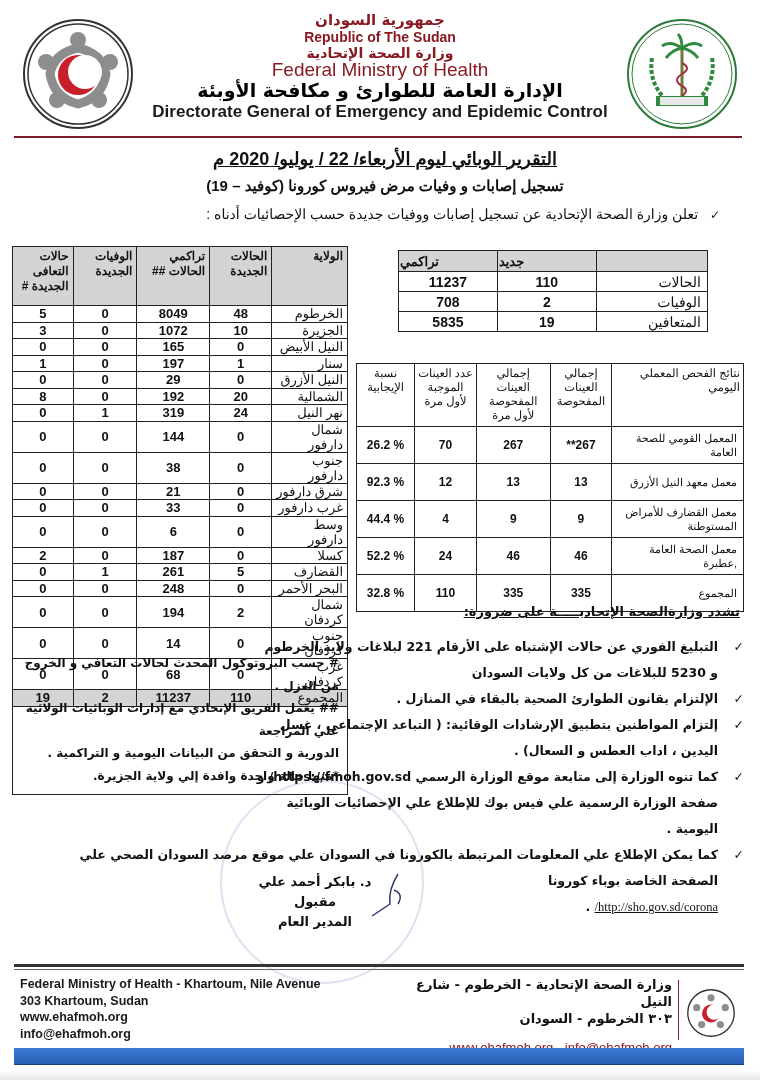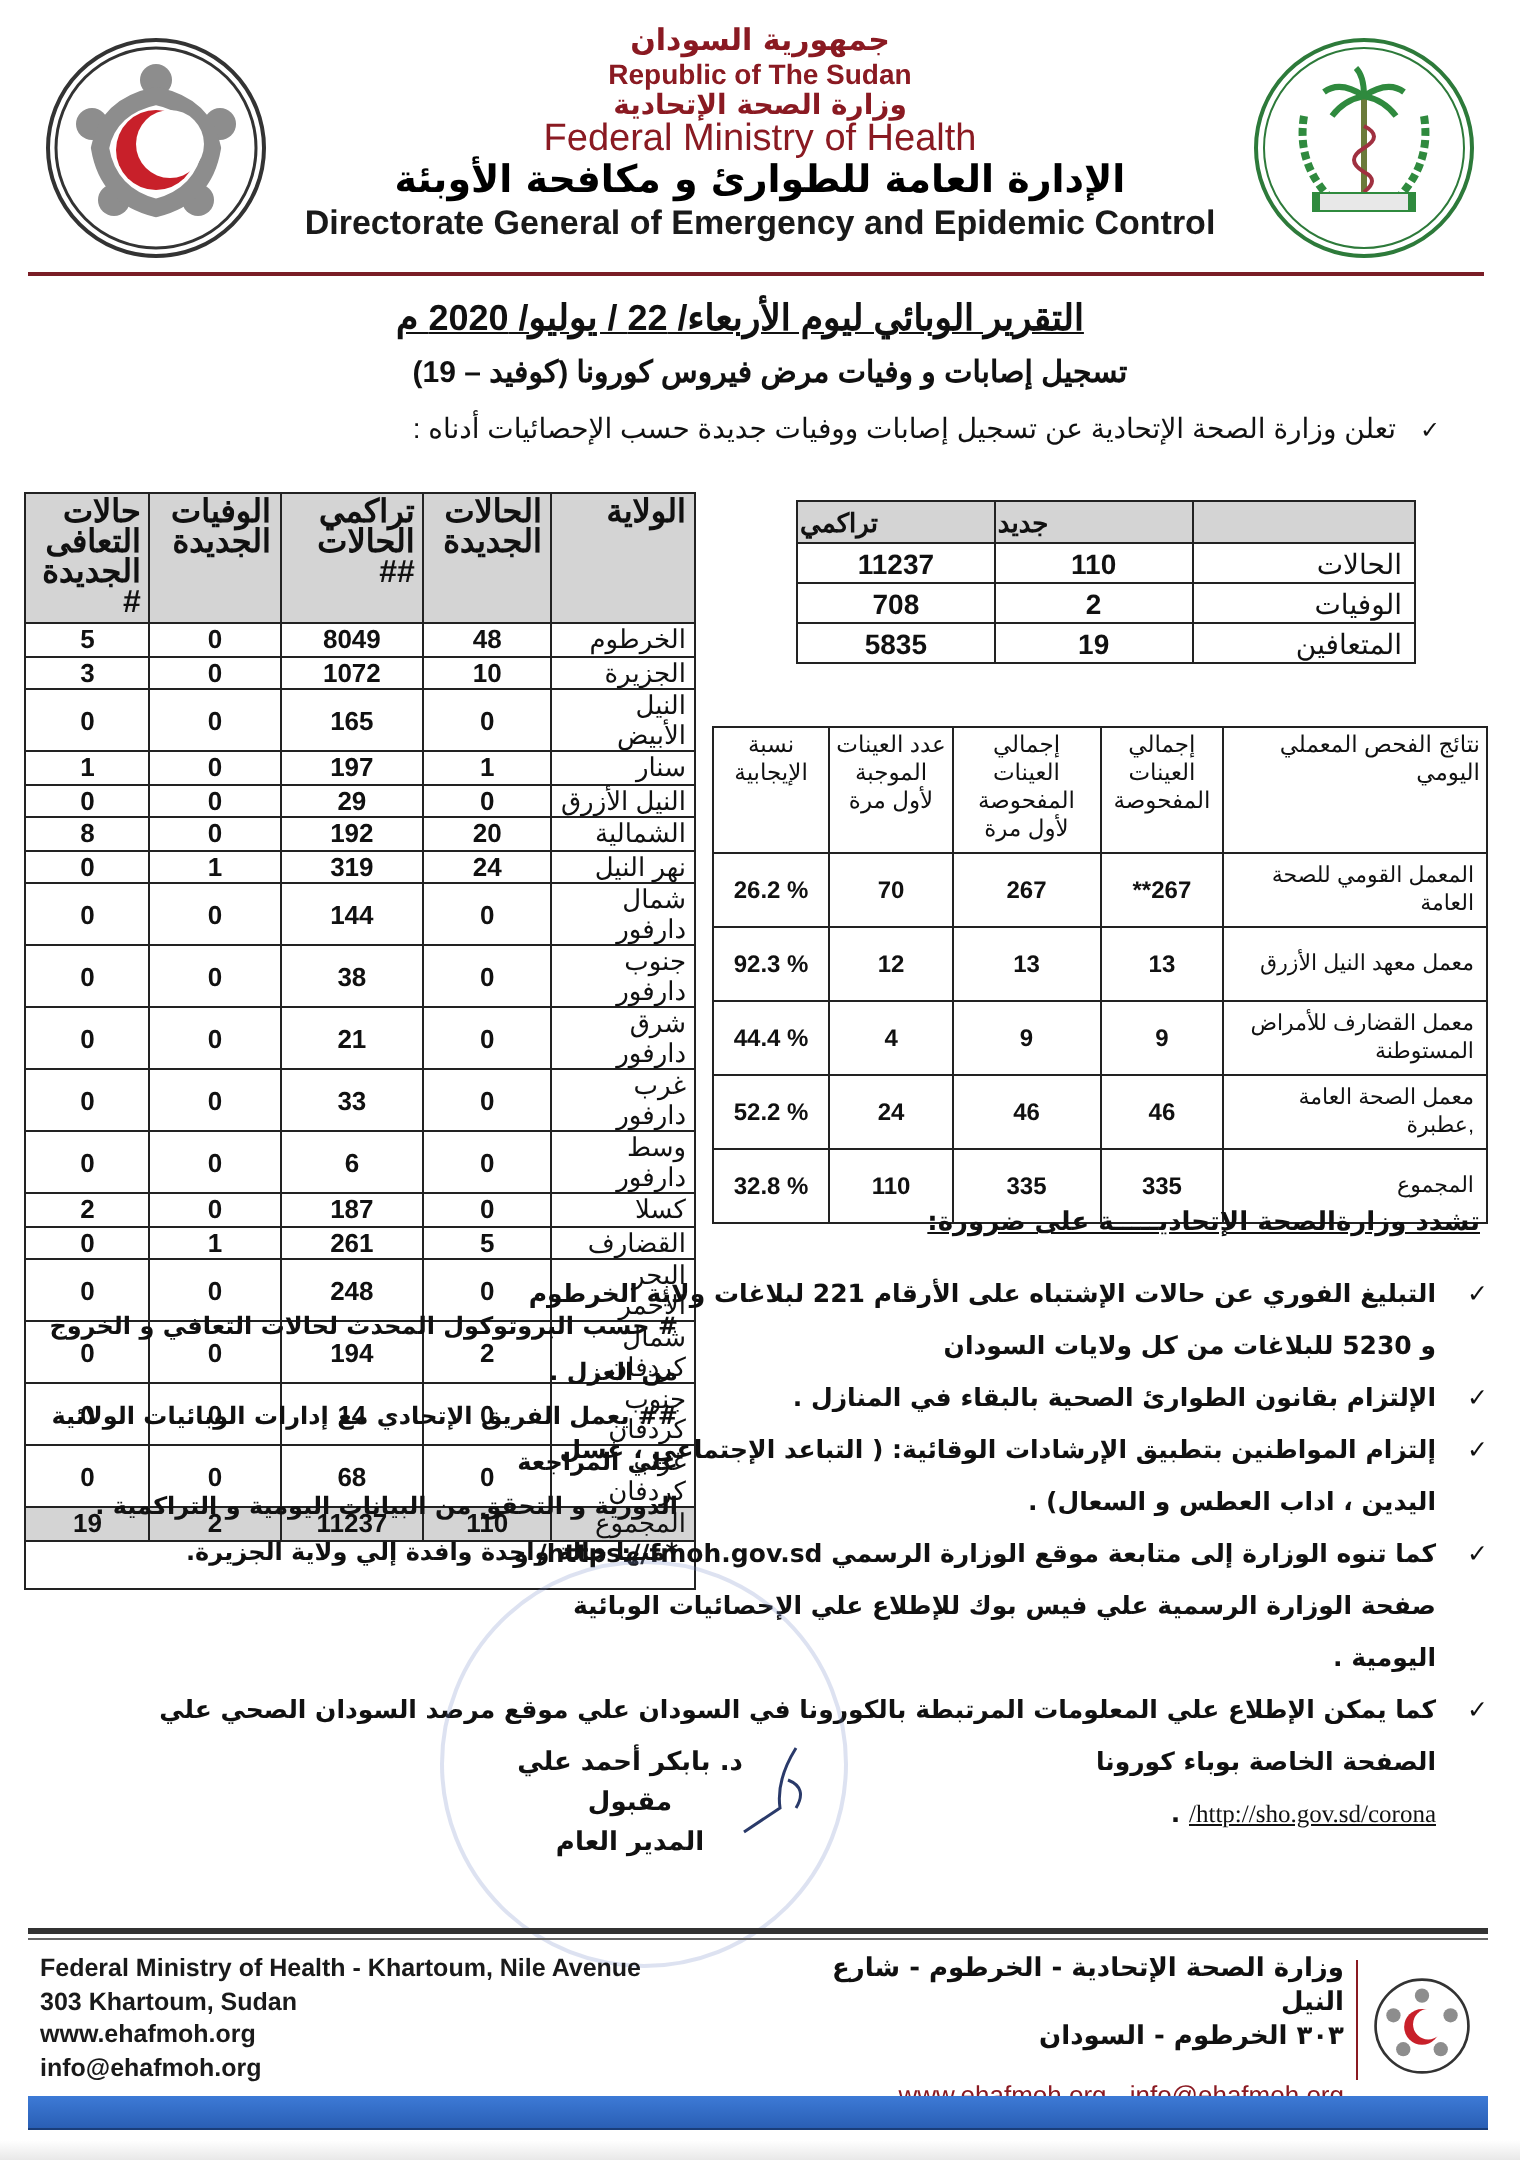--- a/index.html
+++ b/index.html
@@ -16,31 +16,31 @@
   .hdr-center { left: 150px; top: 12px; width: 460px; text-align: center; }
   .hdr-ar1 { color: #8a1a22; font-size: 15px; font-weight: bold; line-height: 17px; }
   .hdr-en1 { color: #8a1a22; font-family: "Liberation Sans", sans-serif; font-size: 14px; font-weight: bold; line-height: 16px; }
   .hdr-ar2 { color: #8a1a22; font-size: 14px; font-weight: bold; line-height: 17px; }
   .hdr-en2 { color: #8a1a22; font-family: "Liberation Sans", sans-serif; font-size: 19px; line-height: 16px; }
   .hdr-ar3 { color: #000000; font-size: 19px; font-weight: bold; line-height: 24px; }
   .hdr-en3 { color: #1a1a1a; font-family: "Liberation Sans", sans-serif; font-size: 17px; font-weight: bold; line-height: 20px; }
   .hdr-rule { left: 14px; top: 136px; width: 728px; height: 2px; background: #7a1d26; }
 
   
-  .title { left: 135px; top: 148px; width: 470px; text-align: center; font-family: "Liberation Sans", sans-serif; font-size: 18px; font-weight: bold; text-decoration: underline; }
+  .title { left: 150px; top: 148px; width: 470px; text-align: center; font-family: "Liberation Sans", sans-serif; font-size: 18px; font-weight: bold; text-decoration: underline; }
   .subtitle { left: 150px; top: 177px; width: 470px; text-align: center; font-family: "Liberation Sans", sans-serif; font-size: 15px; font-weight: bold; }
   .intro { left: 150px; top: 206px; width: 570px; font-family: "Liberation Sans", sans-serif; font-size: 14px; text-align: right; }
   .check { font-family: "DejaVu Sans", sans-serif; font-size: 12px; margin-left: 8px; }
 
   table { border-collapse: collapse; font-family: "Liberation Sans", sans-serif; }
   td, th { border: 1px solid #222; }
 
   
   .state-table { left: 12px; top: 246px; width: 336px; direction: rtl; font-size: 13px; }
-  .state-table th { background: #d4d4d4; font-weight: bold; font-size: 16px; text-align: right; vertical-align: top; padding: 2px 4px; line-height: 15px; height: 54px; }
+  .state-table th { background: #d4d4d4; font-weight: bold; font-size: 12px; text-align: right; vertical-align: top; padding: 2px 4px; line-height: 15px; height: 54px; }
   .state-table td { height: 15.5px; padding: 0 4px; line-height: 15px; text-align: center; font-weight: bold; }
   .state-table td.name { text-align: right; font-weight: normal; font-size: 13px; }
   .state-table tr.total td { background: #d4d4d4; }
   .state-table .c1 { width: 72px; } .state-table .c2 { width: 58px; } .state-table .c3 { width: 72px; } .state-table .c4 { width: 60px; } .state-table .c5 { width: 56px; }
 
   .notes { left: 12px; top: 648px; width: 320px; height: 142px; border: 1px solid #222; border-top: none; padding: 4px 8px 0 6px; direction: rtl; font-size: 12px; line-height: 22.5px; font-weight: bold; }
   .notes div { text-align: right; }
 
   
   .sum-table { left: 398px; top: 250px; width: 310px; direction: rtl; font-size: 14px; }

